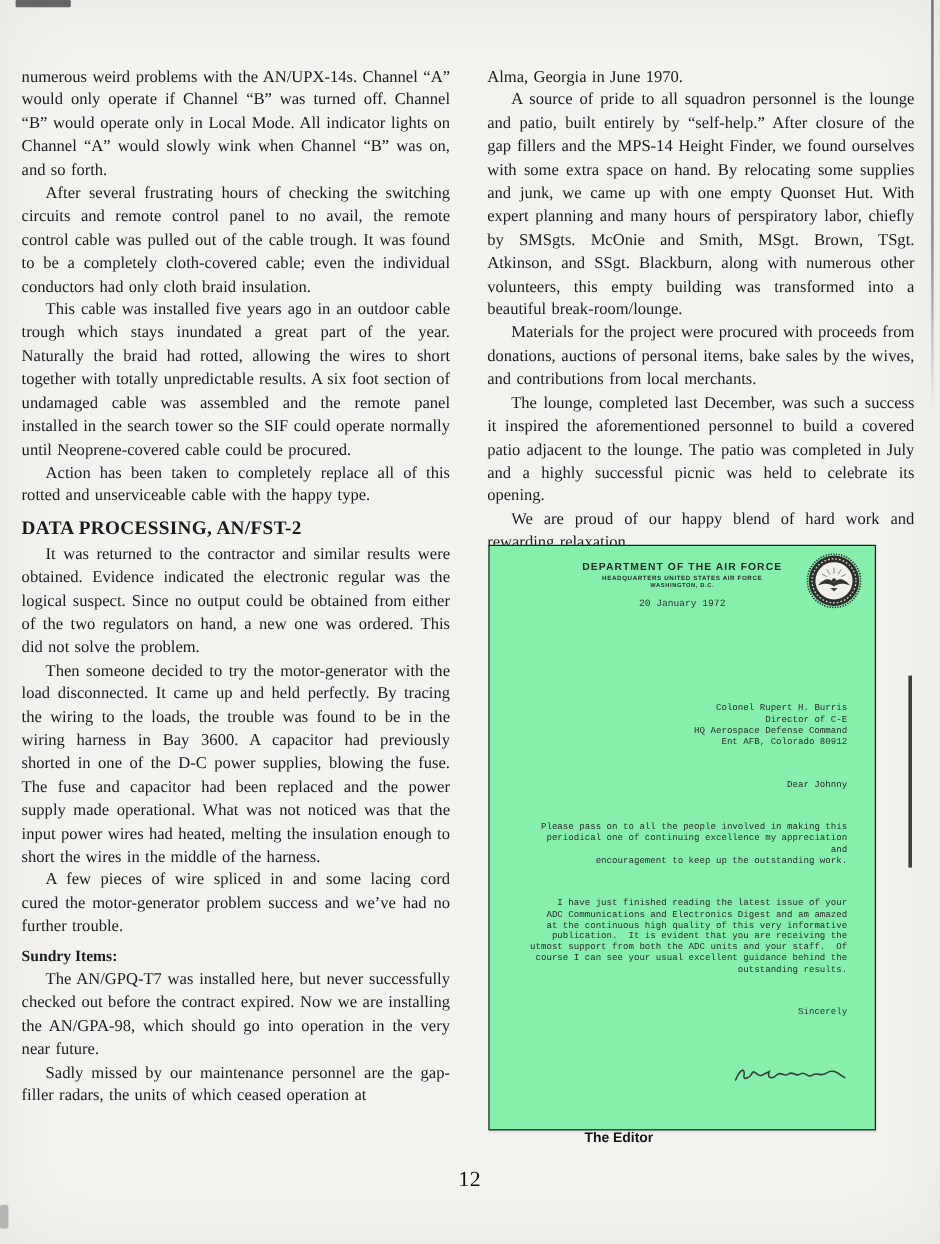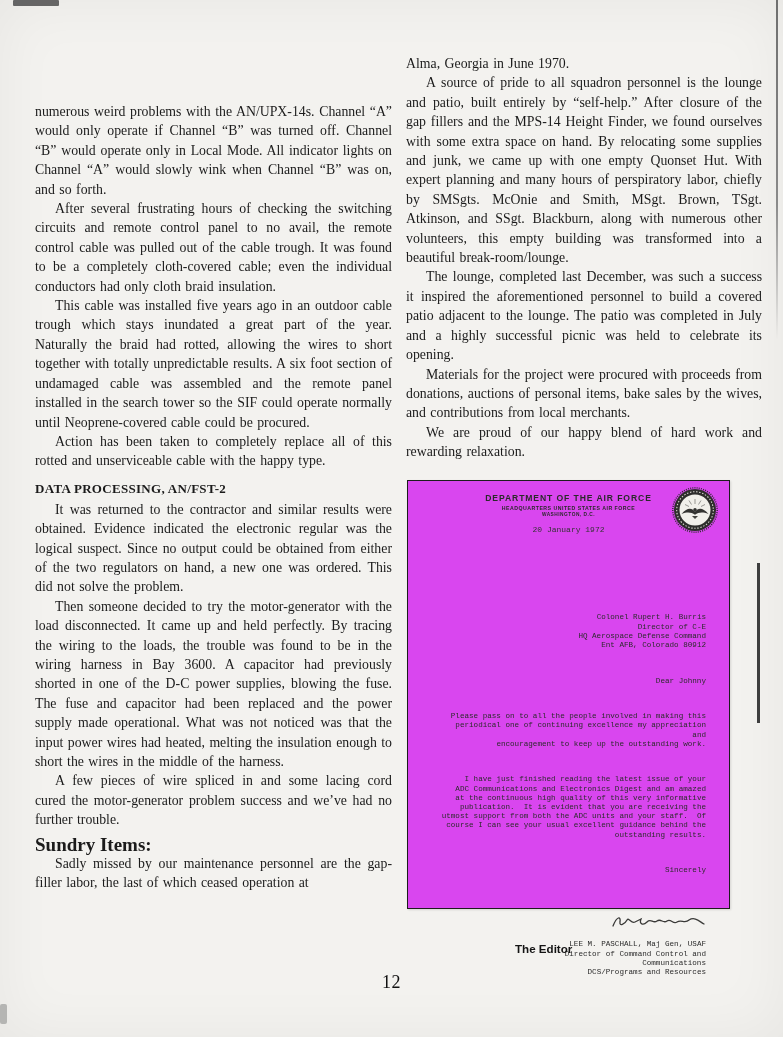--- a/index.html
+++ b/index.html
@@ -4,38 +4,38 @@
 <style>
   html,body{margin:0;padding:0;background:#e8e8e6;}
   #page{
     position:relative;width:783px;height:1037px;margin:0 auto;
     background:#f3f2ef;overflow:hidden;
     box-shadow:inset 0 0 60px rgba(0,0,0,0.05);
     font-family:"Liberation Serif","DejaVu Serif",serif;
   }
   
   .col{position:absolute;top:54px;color:#1b1b1b;}
-  .col-left{left:35px;width:357px;margin-top:48px;}
+  .col-left{left:18px;width:357px;}
   .col-right{left:406px;width:356px;}
   .col p{
     margin:0;font-size:13.8px;line-height:19.4px;text-align:justify;
     word-spacing:1px;
   }
   .col p.indent{text-indent:20px;}
   .col h2{
-    margin:8px 0 2px 0;font-size:13px;line-height:19px;font-weight:bold;
+    margin:8px 0 2px 0;font-size:16px;line-height:19px;font-weight:bold;
     letter-spacing:.3px;
   }
   .col h3{
-    margin:5px 0 0 0;font-size:19px;line-height:19.4px;font-weight:bold;
+    margin:5px 0 0 0;font-size:13px;line-height:19.4px;font-weight:bold;
   }
   
   #letter{
-    position:absolute;left:407px;top:480px;width:323px;height:429px;
-    background:#d946ef;border:1.6px solid #1d1d1d;box-sizing:border-box;
+    position:absolute;left:407px;top:454px;width:323px;height:488px;
+    background:#86efac;border:1.6px solid #1d1d1d;box-sizing:border-box;
     box-shadow:1px 1px 2px rgba(0,0,0,0.12);
   }
   .letterhead{position:absolute;left:0;top:12px;width:100%;text-align:center;color:#2a2a2a;}
   .lh1{font-family:"Liberation Sans",sans-serif;font-weight:bold;font-size:8.6px;letter-spacing:.9px;}
   .lh2{font-family:"Liberation Sans",sans-serif;font-weight:bold;font-size:5.2px;letter-spacing:.5px;margin-top:2px;}
   .lh3{font-family:"Liberation Sans",sans-serif;font-weight:bold;font-size:4.8px;letter-spacing:.5px;margin-top:1px;}
   .lh-date{font-family:"Liberation Mono","DejaVu Sans Mono",monospace;font-size:8px;margin-top:8px;color:#333;}
   #seal{position:absolute;right:11px;top:6px;}
   .typewriter{
     position:absolute;left:30px;top:114px;width:268px;
@@ -44,21 +44,21 @@
   }
   .tw-block{margin:0 0 8px 0;}
   .sig-scribble{margin:2px 0 0 0;height:18px;}
   
   #caption{
     position:absolute;left:407px;top:899px;width:358px;
     font-family:"Liberation Sans","DejaVu Sans",sans-serif;font-weight:bold;
     font-size:11.6px;line-height:16.6px;color:#141414;
     text-align:justify;white-space:pre-wrap;
   }
-  #caption .byline{margin-top:9px;margin-left:108px;white-space:normal;}
+  #caption .byline{margin-top:9px;margin-left:80px;white-space:normal;}
   
   #page-number{
     position:absolute;left:0;top:972px;width:783px;text-align:center;
     font-size:18px;font-weight:normal;color:#111;letter-spacing:.5px;
   }
   
   .artifact{position:absolute;pointer-events:none;}
   #artifact-topleft{left:13px;top:0;width:46px;height:6px;background:#4e4e4e;border-radius:1px;opacity:.85;}
   #artifact-right-line{left:776px;top:0;width:2px;height:340px;
     background:linear-gradient(#6f6f6f,#8a8a8a 60%,rgba(140,140,140,0));}
@@ -73,28 +73,29 @@
   <div class="col col-left">
     <p>numerous weird problems with the AN/UPX-14s. Channel “A” would only operate if Channel “B” was turned off. Channel “B” would operate only in Local Mode. All indicator lights on Channel “A” would slowly wink when Channel “B” was on, and so forth.</p>
     <p class="indent">After several frustrating hours of checking the switching circuits and remote control panel to no avail, the remote control cable was pulled out of the cable trough. It was found to be a completely cloth-covered cable; even the individual conductors had only cloth braid insulation.</p>
     <p class="indent">This cable was installed five years ago in an outdoor cable trough which stays inundated a great part of the year. Naturally the braid had rotted, allowing the wires to short together with totally unpredictable results. A six foot section of undamaged cable was assembled and the remote panel installed in the search tower so the SIF could operate normally until Neoprene-covered cable could be procured.</p>
     <p class="indent">Action has been taken to completely replace all of this rotted and unserviceable cable with the happy type.</p>
     <h2>DATA PROCESSING, AN/FST-2</h2>
     <p class="indent">It was returned to the contractor and similar results were obtained. Evidence indicated the electronic regular was the logical suspect. Since no output could be obtained from either of the two regulators on hand, a new one was ordered. This did not solve the problem.</p>
     <p class="indent">Then someone decided to try the motor-generator with the load disconnected. It came up and held perfectly. By tracing the wiring to the loads, the trouble was found to be in the wiring harness in Bay 3600. A capacitor had previously shorted in one of the D-C power supplies, blowing the fuse. The fuse and capacitor had been replaced and the power supply made operational. What was not noticed was that the input power wires had heated, melting the insulation enough to short the wires in the middle of the harness.</p>
     <p class="indent">A few pieces of wire spliced in and some lacing cord cured the motor-generator problem success and we’ve had no further trouble.</p>
     <h3>Sundry Items:</h3>
-    <p class="indent">Sadly missed by our maintenance personnel are the gap-filler labor, the last of which ceased operation at</p>
+    <p class="indent">The AN/GPQ-T7 was installed here, but never successfully checked out before the contract expired. Now we are installing the AN/GPA-98, which should go into operation in the very near future.</p>
+    <p class="indent">Sadly missed by our maintenance personnel are the gap-filler radars, the units of which ceased operation at</p>
   </div>
 
   <div class="col col-right">
     <p>Alma, Georgia in June 1970.</p>
     <p class="indent">A source of pride to all squadron personnel is the lounge and patio, built entirely by “self-help.” After closure of the gap fillers and the MPS-14 Height Finder, we found ourselves with some extra space on hand. By relocating some supplies and junk, we came up with one empty Quonset Hut. With expert planning and many hours of perspiratory labor, chiefly by SMSgts. McOnie and Smith, MSgt. Brown, TSgt. Atkinson, and SSgt. Blackburn, along with numerous other volunteers, this empty building was transformed into a beautiful break-room/lounge.</p>
+    <p class="indent">Materials for the project were procured with proceeds from donations, auctions of personal items, bake sales by the wives, and contributions from local merchants.</p>
     <p class="indent">The lounge, completed last December, was such a success it inspired the aforementioned personnel to build a covered patio adjacent to the lounge. The patio was completed in July and a highly successful picnic was held to celebrate its opening.</p>
-    <p class="indent">Materials for the project were procured with proceeds from donations, auctions of personal items, bake sales by the wives, and contributions from local merchants.</p>
     <p class="indent">We are proud of our happy blend of hard work and rewarding relaxation.</p>
   </div>
 
   <div id="letter">
     <div class="letterhead">
       <div class="lh1">DEPARTMENT OF THE AIR FORCE</div>
       <div class="lh2">HEADQUARTERS UNITED STATES AIR FORCE</div>
       <div class="lh3">WASHINGTON, D.C.</div>
       <div class="lh-date">20 January 1972</div>
     </div>
@@ -133,24 +134,20 @@
 publication.  It is evident that you are receiving the
 utmost support from both the ADC units and your staff.  Of
 course I can see your usual excellent guidance behind the
 outstanding results.</div>
       <div class="tw-block">Sincerely</div>
       <div class="sig-scribble">
         <svg width="96" height="18" viewBox="0 0 96 18">
           <path d="M3,13 C7,3 11,3 10,9 C9,14 15,11 17,7 C19,4 21,11 25,9 L31,6 C29,11 33,13 37,9 C41,5 43,11 47,8 C51,5 53,11 57,8 C61,5 63,12 67,9 C71,6 75,11 79,7 C85,3 90,9 94,11" stroke="#3a3a38" fill="none" stroke-width="1.3" stroke-linecap="round"></path>
         </svg>
       </div>
-      <div>LEE M. PASCHALL, Maj Gen, USAF
-Director of Command Control and
-    Communications
-DCS/Programs and Resources</div>
     </div>
   </div>
 
   <div id="caption">
     <div class="byline">The Editor</div>
   </div>
 
   <div id="page-number">12</div>
 
   <div class="artifact" id="artifact-topleft"></div>

